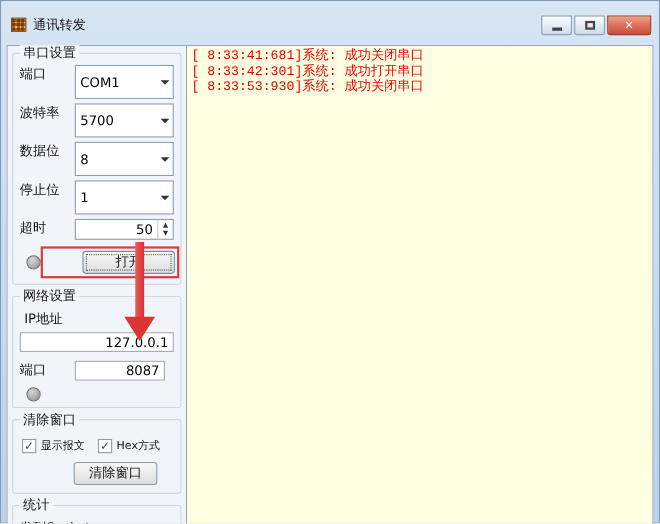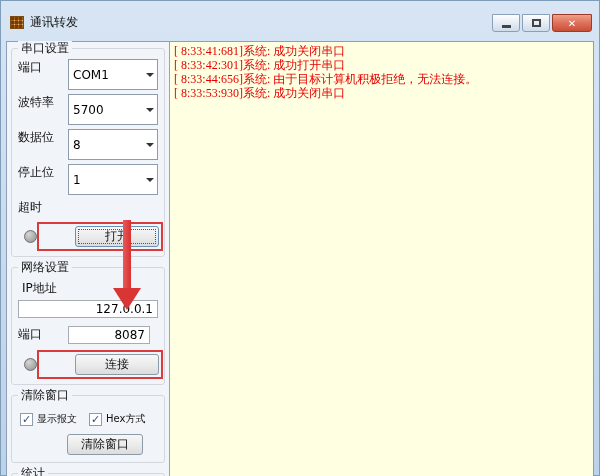--- a/index.html
+++ b/index.html
@@ -113,21 +113,21 @@
   
   .statbox{margin-bottom:6px;}
   
   .log{
     flex:1;background:var(--log-bg);
     border-left:1px solid #98a4b0;
     padding:2px 4px;overflow:hidden;
   }
   .logline{
     font-size:12px;line-height:14px;color:var(--log-fg);
-    white-space:nowrap;font-family:Liberation Serif, serif;
+    white-space:nowrap;font-family:Liberation Mono, monospace;
   }
   
   .arrow-shaft{
     position:absolute;left:116px;top:178px;width:8px;height:70px;
     background:linear-gradient(90deg,#e85a5a,#d93030);z-index:5;
   }
   .arrow-head{
     position:absolute;left:106px;top:246px;width:0;height:0;z-index:5;
     border-left:14px solid transparent;border-right:14px solid transparent;
     border-top:22px solid #d93535;
@@ -197,20 +197,27 @@
           <div class="dd">
             <span class="val">1</span>
             <span class="arrowbox">
                 <span class="caret"></span>
               </span>
           </div>
         </div>
 
         <div class="row">
           <span class="lbl">超时</span>
+          <div class="spin">
+            <span class="val">50</span>
+            <span class="spinbtns">
+              <span>▲</span>
+              <span>▼</span>
+            </span>
+          </div>
         </div>
 
         <div class="btnrow">
           <span class="led"></span>
           <div class="hlbox">
             <div class="btn focus">打开</div>
           </div>
         </div>
       </div>
 
@@ -219,23 +226,20 @@
         <div class="sub-lbl">IP地址</div>
         <div class="tb" style="margin:0 0 8px 0;">127.0.0.1</div>
 
         <div class="row">
           <span class="lbl">端口</span>
           <div class="tb" style="width:82px;">8087</div>
         </div>
 
         <div class="btnrow">
           <span class="led"></span>
-          <div class="hlbox">
-            <div class="btn">连接</div>
-          </div>
         </div>
       </div>
 
       <div class="group">
         <div class="group-label">清除窗口</div>
         <div class="cbrow">
           <span class="cb">
               <span>✓</span>
             </span>
           <span class="cblabel">显示报文</span>
@@ -259,17 +263,16 @@
 
       </div>
 
       <div class="arrow-shaft"></div>
       <div class="arrow-head"></div>
     </div>
 
     <div class="log">
       <div class="logline">[ 8:33:41:681]系统: 成功关闭串口</div>
       <div class="logline">[ 8:33:42:301]系统: 成功打开串口</div>
-      <div class="logline">[ 8:33:44:656]系统: 由于目标计算机积极拒绝，无法连接。</div>
       <div class="logline">[ 8:33:53:930]系统: 成功关闭串口</div>
     </div>
   </div>
 </div>
 
 </body></html>

